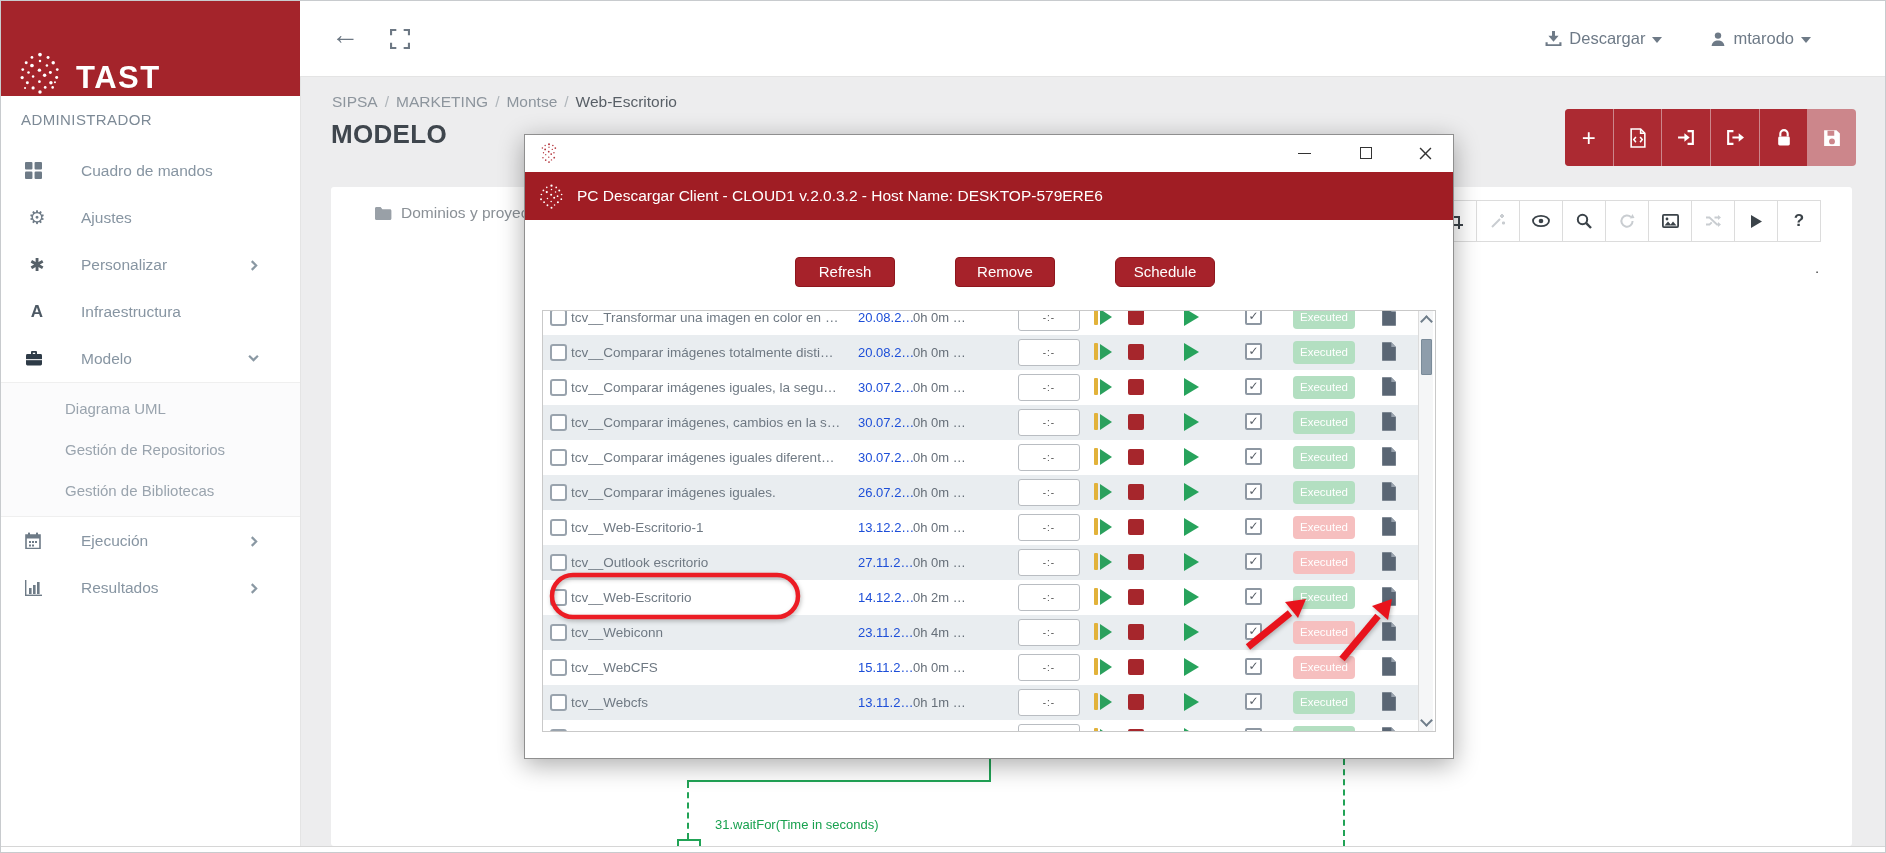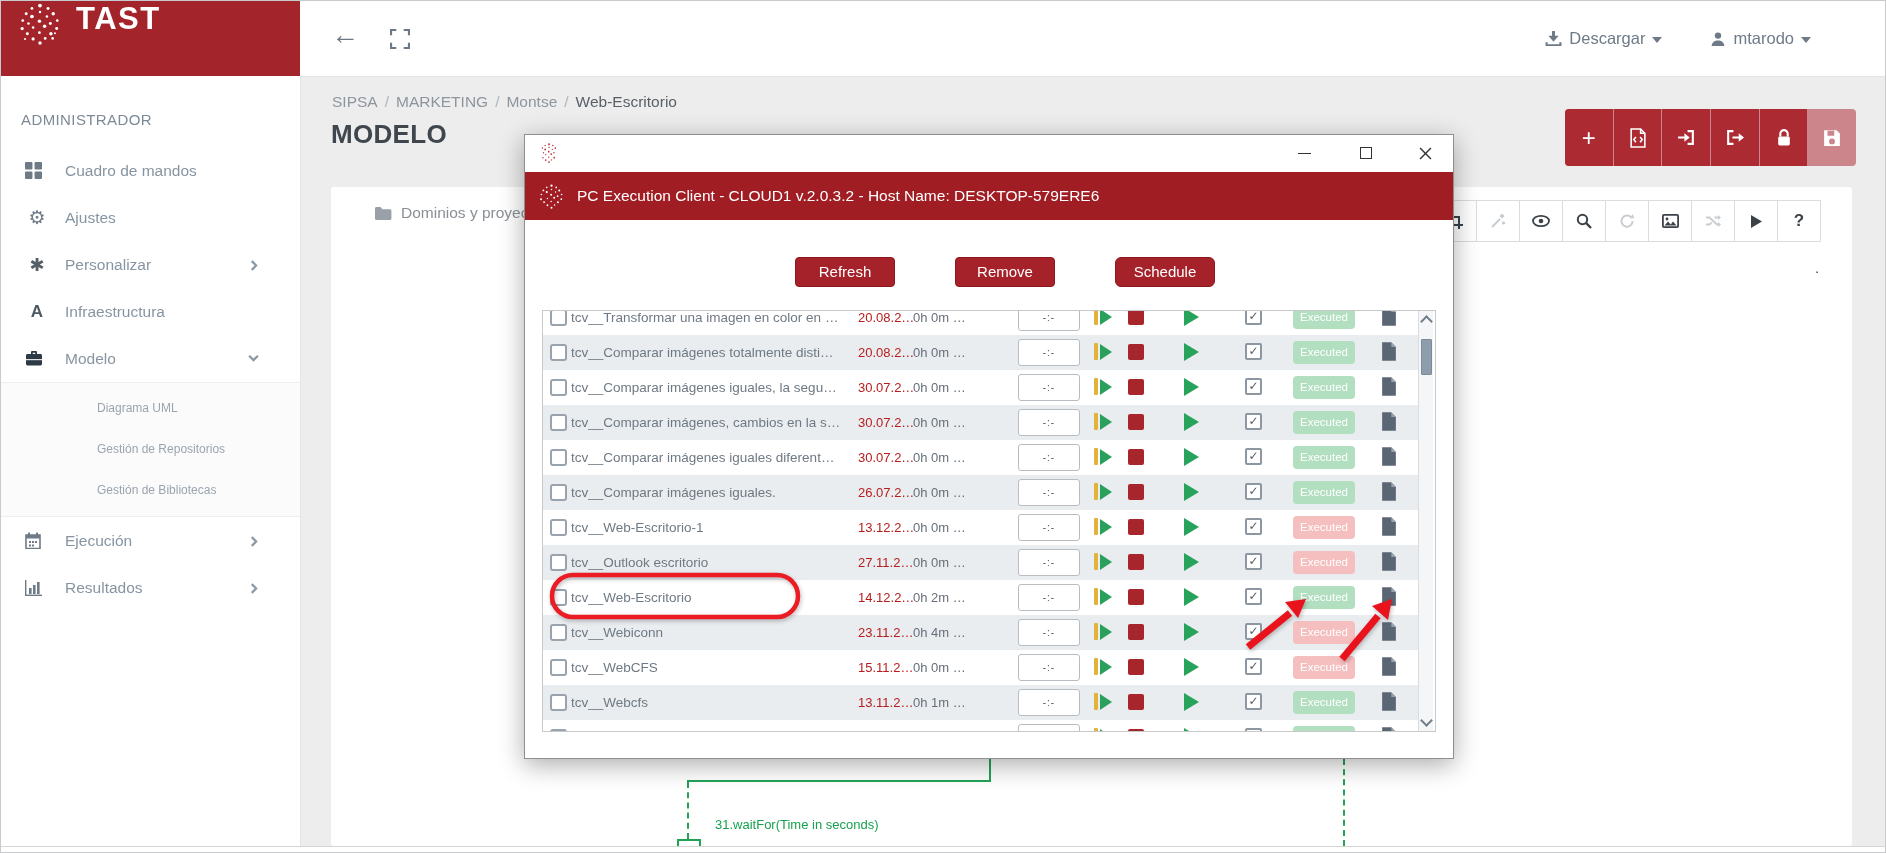--- a/index.html
+++ b/index.html
@@ -3,31 +3,31 @@
 <meta charset="utf-8">
 <style>
   html,body{margin:0;padding:0;background:#fff;}
   .page{position:relative;width:1886px;height:853px;overflow:hidden;box-sizing:border-box;
         border:1px solid #c8cbce;background:#fff;
         font-family:"Liberation Sans","DejaVu Sans",sans-serif;}
   .abs{position:absolute;}
 
   
   .sidebar{position:absolute;left:0;top:0;width:299px;height:845px;background:#fff;border-right:1px solid #e4e4e4;}
-  .logo{height:75px;background:#A4242B;display:flex;align-items:flex-start;padding-left:16px;gap:13px;}
+  .logo{height:95px;background:#A4242B;display:flex;align-items:flex-end;padding-left:16px;gap:13px;}
   .logo-text{color:#fff;font-size:31px;font-weight:bold;letter-spacing:1.5px;}
   .admin{position:absolute;left:20px;top:110px;font-size:15px;color:#7d8a96;letter-spacing:.4px;}
   .nav{position:absolute;top:146px;left:0;right:0;}
   .nav-item{position:relative;height:47px;display:flex;align-items:center;cursor:pointer;}
   .nav-icon{width:24px;margin-left:24px;text-align:center;color:#6e7b87;font-size:18px;line-height:18px;}
-  .nav-label{margin-left:16px;font-size:15.5px;color:#8795a2;}
+  .nav-label{margin-left:32px;font-size:15.5px;color:#8795a2;}
   .chev{position:absolute;right:41px;top:50%;margin-top:-5px;}
   .chev svg{display:block;}
   .submenu{background:#fbfbfc;border-top:1px solid #efefef;border-bottom:1px solid #efefef;padding:5px 0;}
-  .sub-item{height:41px;line-height:41px;padding-left:96px;font-size:12px;color:#9aa4ae;cursor:pointer;}
+  .sub-item{height:41px;line-height:41px;padding-left:64px;font-size:15px;color:#9aa4ae;cursor:pointer;}
 
   
   .topbar{position:absolute;left:299px;top:0;width:1587px;height:75px;background:#fff;border-bottom:1px solid #e4e4e4;}
   .back{position:absolute;left:31px;top:18px;font-size:28px;color:#6d7884;cursor:pointer;}
   .fullscreen{position:absolute;left:90px;top:28px;cursor:pointer;}
   .topbar-right{position:absolute;right:76px;top:0;height:75px;display:flex;align-items:center;gap:48px;}
   .tb-group{display:flex;align-items:center;gap:7px;color:#6e7a87;font-size:16.5px;cursor:pointer;}
   .caret{width:0;height:0;border-left:5px solid transparent;border-right:5px solid transparent;border-top:6px solid #6e7a87;margin-top:3px;}
 
   
@@ -69,21 +69,21 @@
   .mbtn{position:absolute;top:122px;width:100px;height:30px;background:#A6222A;border:1px solid #8e161d;border-radius:4px;
         color:#fff;font-size:15px;text-align:center;line-height:28px;cursor:pointer;box-sizing:border-box;}
   .mbtn.b1{left:270px;} .mbtn.b2{left:430px;} .mbtn.b3{left:590px;border-radius:6px;}
 
   .mtable{position:absolute;left:17px;top:175px;width:894px;height:422px;border:1px solid #c9c9c9;background:#fff;overflow:hidden;box-sizing:border-box;}
   .rows{position:absolute;left:0;top:-11px;width:875px;}
   .trow{position:relative;height:35px;width:875px;}
   .trow.stripe{background:#E9EDF0;}
   .cb{position:absolute;left:7px;top:9px;width:13px;height:13px;border:2px solid #99a3ad;border-radius:3px;background:#fff;cursor:pointer;}
   .rname{position:absolute;left:28px;top:10px;font-size:13.5px;color:#6f7983;white-space:nowrap;}
-  .rdate{position:absolute;left:315px;top:10px;font-size:13px;color:#b91c1c;white-space:nowrap;}
+  .rdate{position:absolute;left:315px;top:10px;font-size:13px;color:#1d4ed8;white-space:nowrap;}
   .rdur{position:absolute;left:370px;top:10px;font-size:13px;color:#666f79;white-space:nowrap;}
   .rtime{position:absolute;left:475px;top:4px;width:60px;height:25px;border:1px solid #b9bdc2;border-radius:3px;background:#fff;
          text-align:center;line-height:25px;font-size:10px;color:#555;letter-spacing:1px;cursor:text;}
   .ic-stepplay{position:absolute;left:551px;top:8px;display:flex;align-items:center;cursor:pointer;}
   .ic-stepplay .bar{display:block;width:4px;height:17px;background:#E2B23A;border-radius:1px;}
   .ic-stepplay .tri{display:block;width:0;height:0;border-left:12px solid #2BA05D;border-top:8.5px solid transparent;border-bottom:8.5px solid transparent;margin-left:2px;}
   .ic-stop{position:absolute;left:585px;top:9px;width:16px;height:16px;background:#A6262C;border-radius:2px;cursor:pointer;}
   .ic-play{position:absolute;left:641px;top:8px;width:0;height:0;border-left:15px solid #27A35C;border-top:9.5px solid transparent;border-bottom:9.5px solid transparent;cursor:pointer;}
   .cb2{position:absolute;left:702px;top:8px;width:13px;height:13px;border:2px solid #8d97a2;border-radius:2px;background:#fff;
        color:#555b63;font-size:12px;font-weight:bold;line-height:13px;text-align:center;cursor:pointer;}
@@ -476,21 +476,21 @@
             <circle cx="24" cy="22" r="1.5"></circle>
             <circle cx="34.5" cy="24" r="1.3"></circle>
             <circle cx="9" cy="28.5" r="1.3"></circle>
             <circle cx="19.5" cy="27.5" r="1.2"></circle>
             <circle cx="29.5" cy="28.5" r="1.5"></circle>
             <circle cx="14" cy="33" r="1.4"></circle>
             <circle cx="24.5" cy="32.5" r="1.2"></circle>
             <circle cx="20" cy="36.5" r="1.5"></circle>
           </g>
       </svg>
-      <span class="mbanner-text">PC Execution Client - CLOUD1 v.2.0.3.2 - Host Name: DESKTOP-579ERE6</span>
+      <span class="mbanner-text">PC Descargar Client - CLOUD1 v.2.0.3.2 - Host Name: DESKTOP-579ERE6</span>
     </div>
 
     <div class="mbtn b1">Refresh</div>
     <div class="mbtn b2">Remove</div>
     <div class="mbtn b3">Schedule</div>
 
     <div class="mtable">
       <div class="rows">
   <div class="trow">
     <span class="cb"></span>

